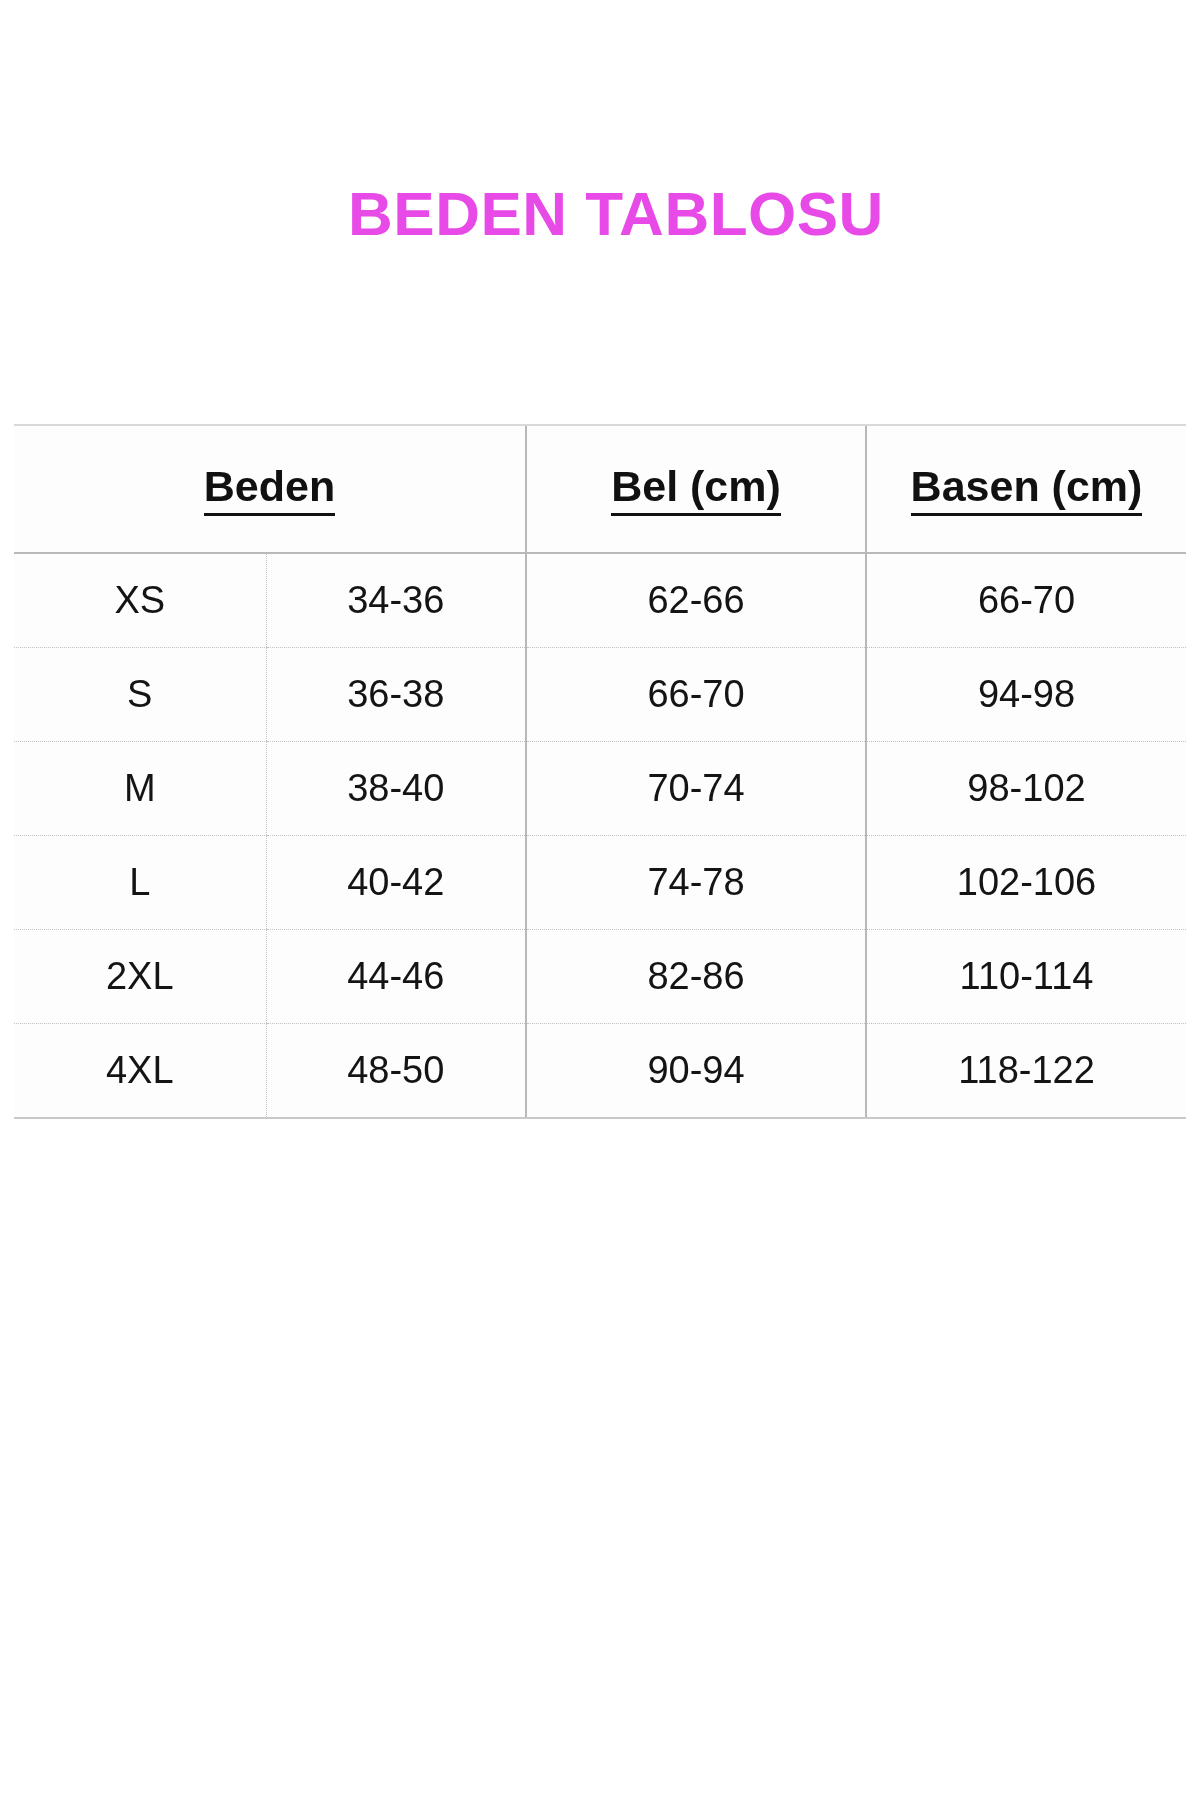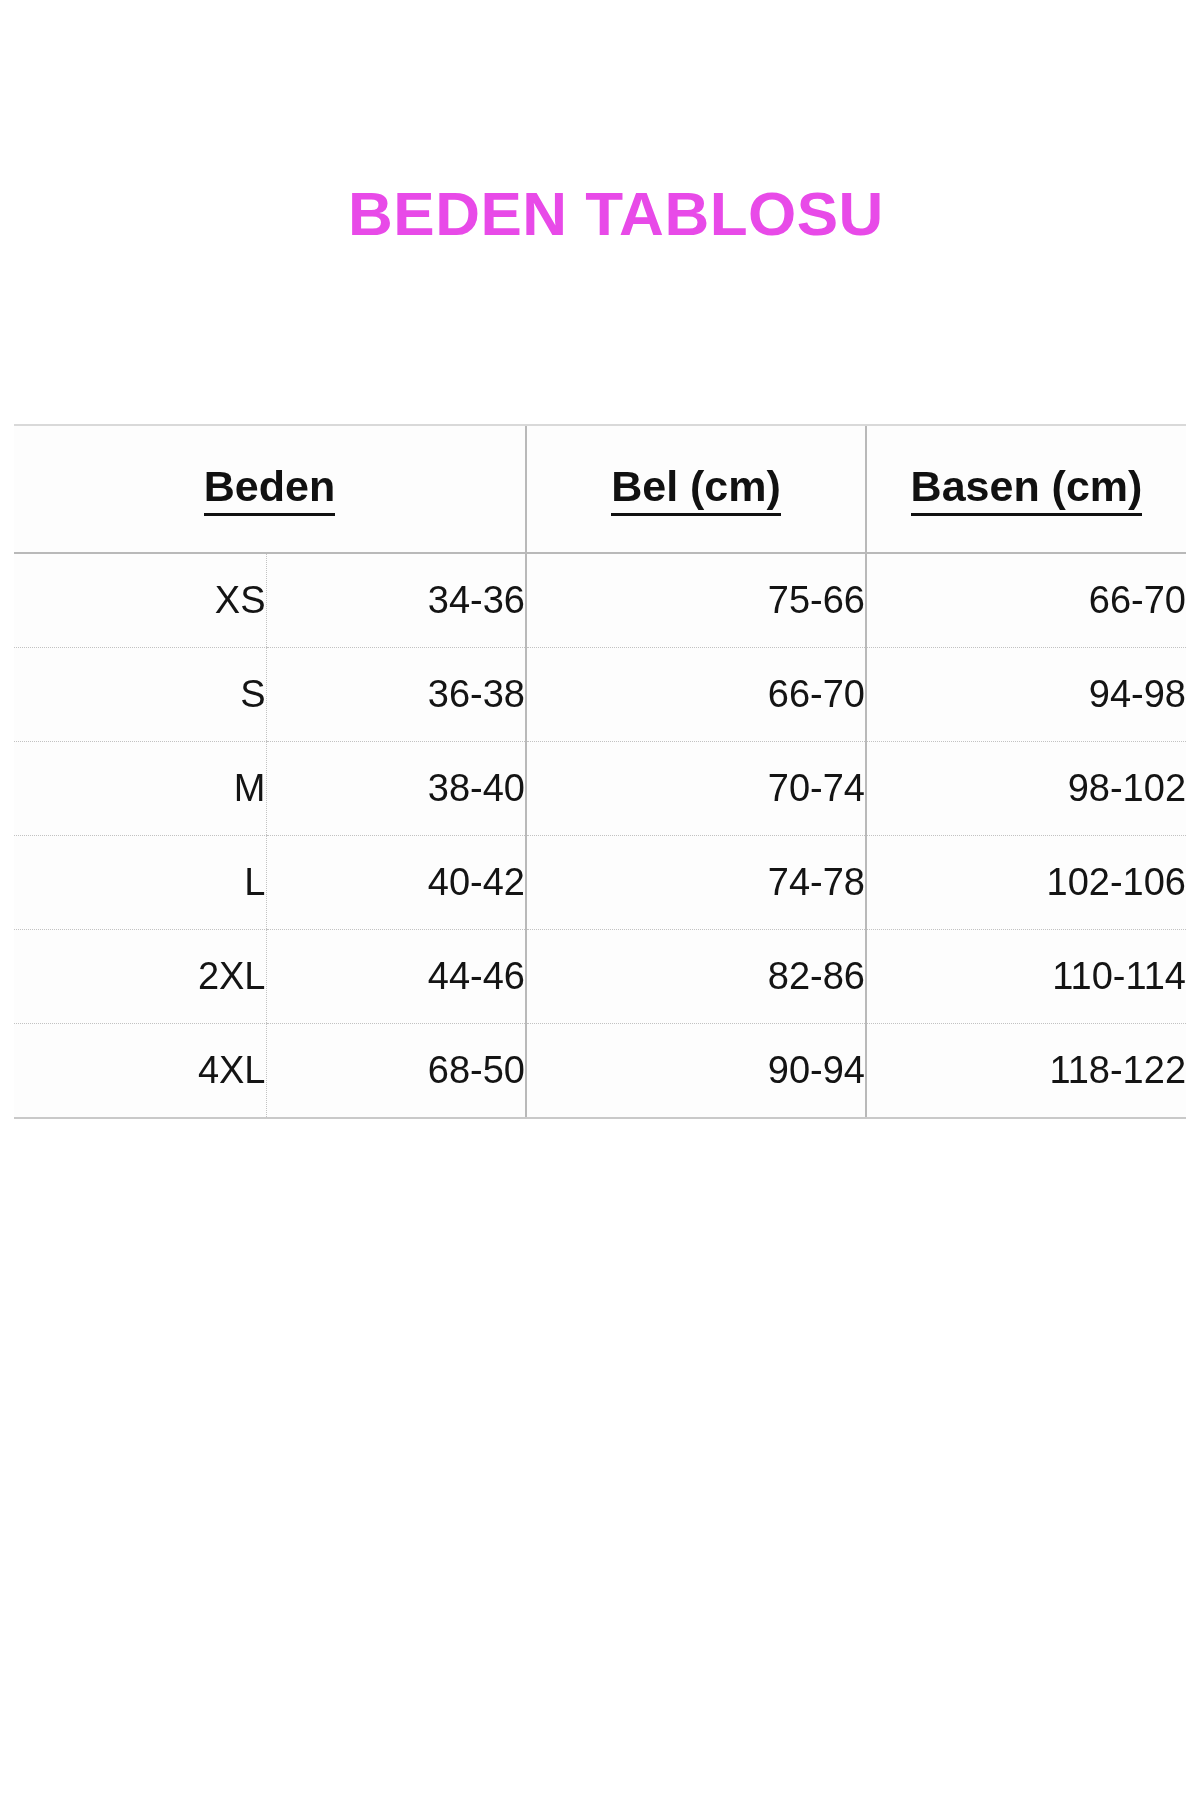--- a/index.html
+++ b/index.html
@@ -80,21 +80,21 @@
   }
   table.size-table thead th.vsep {
     border-left: 2px solid #b9b9b9;
   }
 
   table.size-table tbody td {
     height: 93px;
     font-family: "Liberation Sans", sans-serif;
     font-size: 38px;
     color: #141414;
-    text-align: right;
+    text-align: center;
     vertical-align: middle;
     border-bottom: 1px dotted #c2c2c2;
     padding: 0;
     background: #fdfdfd;
   }
   table.size-table tbody tr:last-child td {
     border-bottom: 2px solid #c9c9c9;
   }
   table.size-table tbody td.vsep-light {
     border-left: 1px dotted #c2c2c2;
@@ -128,21 +128,21 @@
           </th>
           <th class="vsep">
             <span class="hdr-underline">Basen (cm)</span>
           </th>
         </tr>
       </thead>
       <tbody>
         <tr>
           <td>XS</td>
           <td class="vsep-light">34-36</td>
-          <td class="vsep">75-66</td>
+          <td class="vsep">62-66</td>
           <td class="vsep">66-70</td>
         </tr>
         <tr>
           <td>S</td>
           <td class="vsep-light">36-38</td>
           <td class="vsep">66-70</td>
           <td class="vsep">94-98</td>
         </tr>
         <tr>
           <td>M</td>
@@ -157,21 +157,21 @@
           <td class="vsep">102-106</td>
         </tr>
         <tr>
           <td>2XL</td>
           <td class="vsep-light">44-46</td>
           <td class="vsep">82-86</td>
           <td class="vsep">110-114</td>
         </tr>
         <tr>
           <td>4XL</td>
-          <td class="vsep-light">68-50</td>
+          <td class="vsep-light">48-50</td>
           <td class="vsep">90-94</td>
           <td class="vsep">118-122</td>
         </tr>
       </tbody>
     </table>
   </div>
 
 </div>
 
 </body></html>

